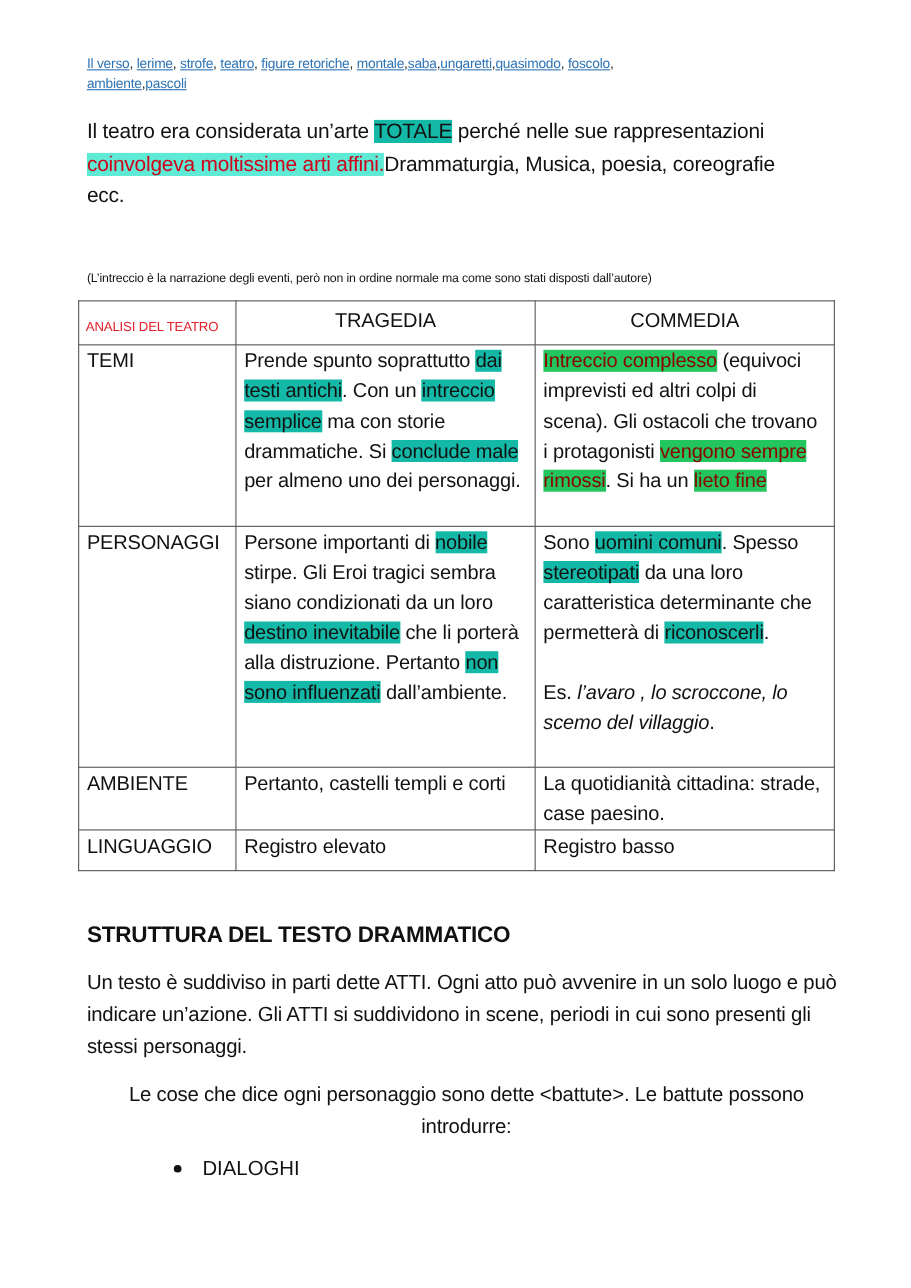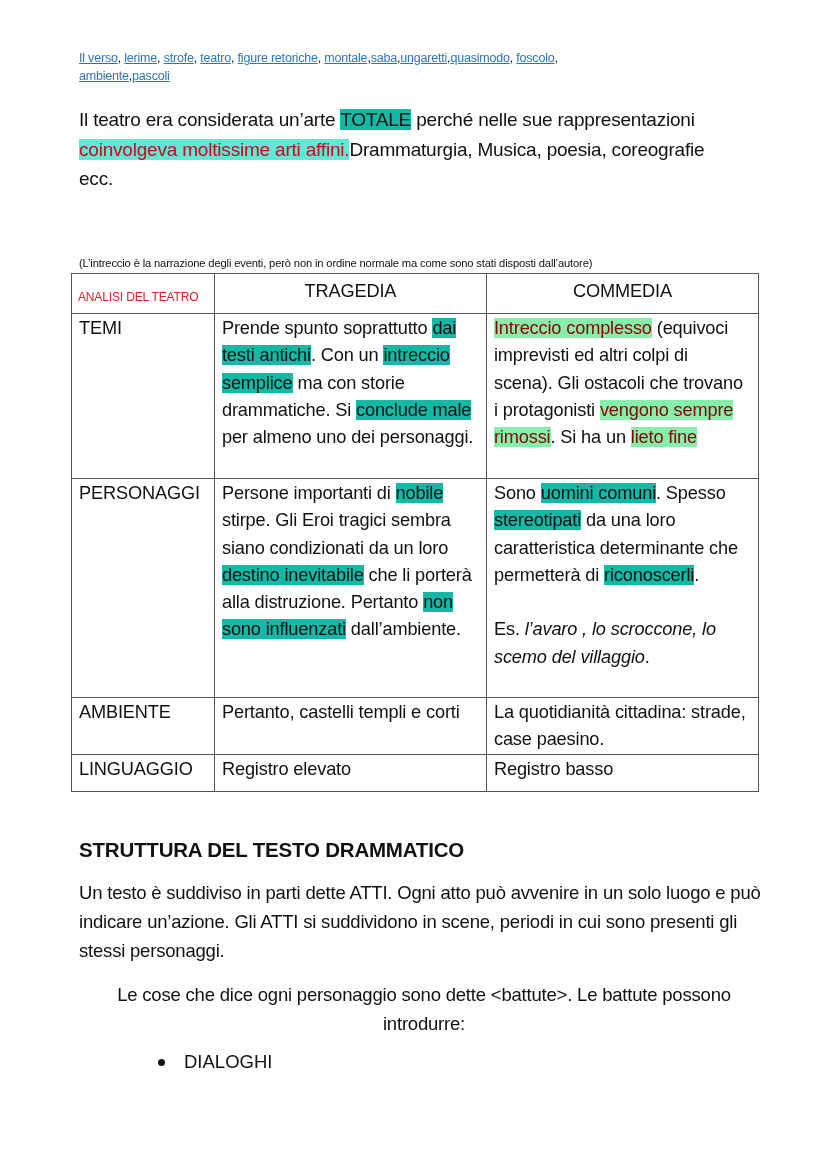--- a/index.html
+++ b/index.html
@@ -16,24 +16,24 @@
     letter-spacing: -0.2px;
   }
   .links a { color: #2e74b5; text-decoration: underline; cursor: pointer; }
 
   .intro {
     position: absolute; left: 79px; top: 105px; width: 640px;
     font-size: 19px; line-height: 29.5px; letter-spacing: -0.2px;
   }
   .hl-green { background: #14b8a6; }
   .hl-green-red { background: #5eead4; color: #d0021b; }
-  .hl-red { background: #86efac; color: #8b0000; }
+  .hl-red { background: #22c55e; color: #8b0000; }
 
   .note {
-    position: absolute; left: 79px; top: 255px; width: 700px;
+    position: absolute; left: 79px; top: 245px; width: 700px;
     font-size: 11.2px; line-height: 16px; letter-spacing: -0.15px;
   }
 
   table.theatre {
     position: absolute; left: 71px; top: 273px; width: 688px;
     border-collapse: collapse; table-layout: fixed;
     font-size: 18.2px; line-height: 27.3px; letter-spacing: -0.15px;
   }
   table.theatre td, table.theatre th {
     border: 1.5px solid #555555; vertical-align: top;

